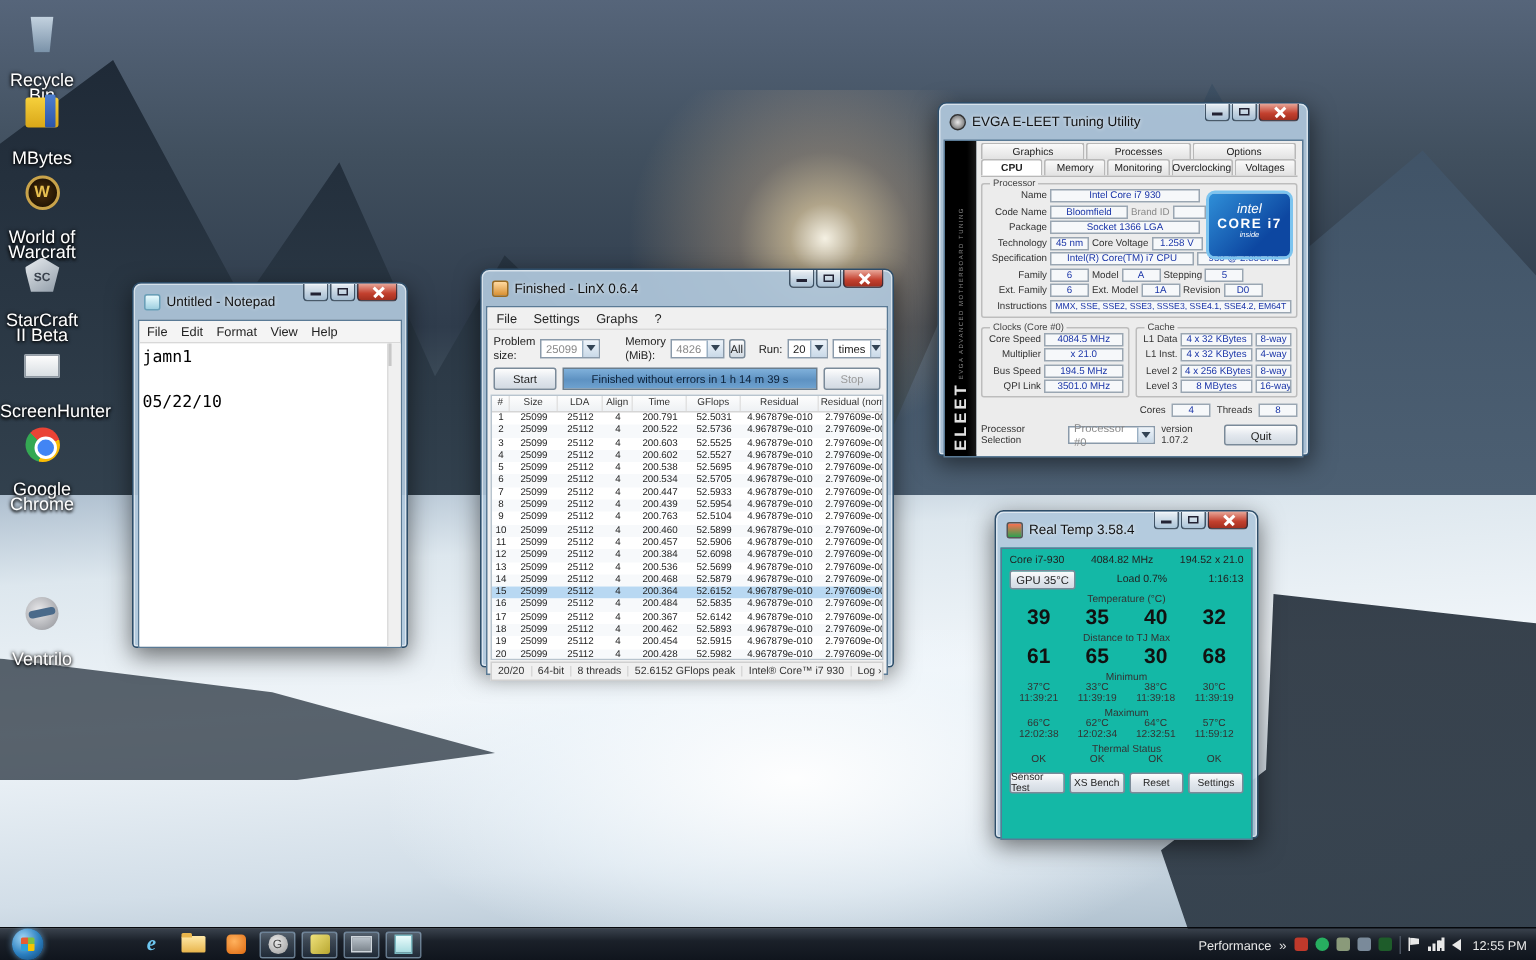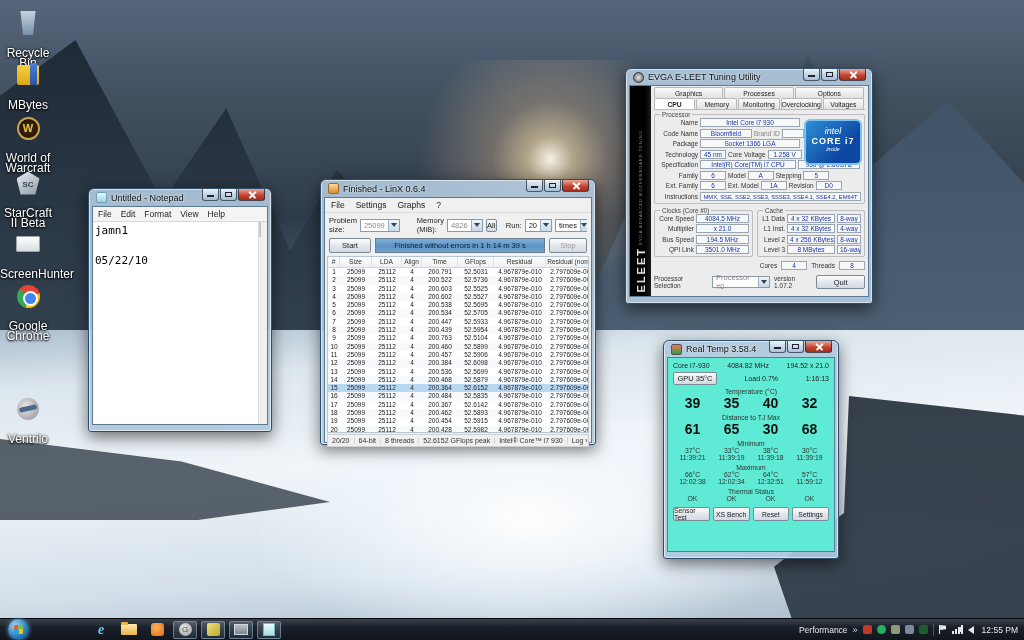--- a/index.html
+++ b/index.html
@@ -35,21 +35,21 @@
   .ic-shot { width:24px; height:16px; background:linear-gradient(#fdfdfd,#d8dee2); border:1px solid #9aa4ad; border-radius:1px; }
   .ic-chrome { width:23px; height:23px; border-radius:50%; background:conic-gradient(from -45deg,#ea4335 0 33%,#fbbc05 0 66%,#34a853 0 100%); position:relative; }
   .ic-chrome::after { content:""; position:absolute; left:6px; top:6px; width:11px; height:11px; border-radius:50%; background:#4285f4; border:2px solid #fff; }
   .ic-vent { width:22px; height:22px; border-radius:50%; background:radial-gradient(circle at 40% 40%,#e8e8ea,#8e9096); position:relative; }
   .ic-vent::after { content:""; position:absolute; left:2px; top:8px; width:18px; height:5px; background:#4a6a8a; border-radius:3px; transform:rotate(-12deg); }
 
   
   .win { position:absolute; z-index:5; border:1px solid #2e4d68; border-radius:6px 6px 3px 3px;
     background:rgba(176,200,220,.92);
     box-shadow:inset 0 0 0 1px rgba(255,255,255,.55), 0 5px 16px rgba(0,0,0,.55); padding:0 3px 3px; }
-  .tbar { height:17px; display:flex; align-items:center; padding:4px 2px; font-size:9px; color:#111; position:relative; }
+  .tbar { height:17px; display:flex; align-items:center; padding:12px 2px; font-size:9px; color:#111; position:relative; }
   .tbar .ticon { width:11px; height:11px; margin:0 4px 0 2px; border-radius:2px; flex:none; }
   .tbar .ttext { white-space:nowrap; text-shadow:0 0 3px rgba(255,255,255,.9); }
   .caps { position:absolute; right:3px; top:0; display:flex; }
   .cap { width:17px; height:12px; border:1px solid rgba(20,40,60,.75); border-top:none; border-radius:0 0 3px 3px;
     background:linear-gradient(rgba(255,255,255,.75), rgba(165,190,212,.5)); margin-left:1px; position:relative; }
   .cap.close { width:27px; background:linear-gradient(#e9a89a,#c3402e 60%,#a32f20); }
   .glyph-min { position:absolute; left:4px; bottom:3px; width:7px; height:2px; background:#223; }
   .glyph-max { position:absolute; left:4px; top:3px; width:7px; height:5px; border:1px solid #223; }
   .glyph-x1,.glyph-x2 { position:absolute; left:9px; top:5px; width:9px; height:1.5px; background:#fff; }
   .glyph-x1 { transform:rotate(45deg);} .glyph-x2 { transform:rotate(-45deg);}
@@ -115,21 +115,21 @@
   .intel-badge .b3 { font-size:5px; font-style:italic; }
   .twocol { display:flex; gap:4px; }
   .twocol .fs { flex:1; margin-top:6px; }
   .corerow { display:flex; justify-content:flex-end; align-items:center; gap:4px; margin-top:4px; font-size:6.5px; }
   .corebox { width:26px; }
   .eleet-bottom { display:flex; align-items:center; gap:4px; margin-top:5px; }
   .eleet-bottom .btn { width:52px; height:14px; }
 
   
   #rtemp { left:663px; top:340px; width:176px; height:219px; }
-  #rtemp .body { border:1px solid #5a7a95; background:#5eead4; height:195px; padding:4px 5px 3px; }
+  #rtemp .body { border:1px solid #5a7a95; background:#14b8a6; height:195px; padding:4px 5px 3px; }
   .rt-grid3 { display:flex; justify-content:space-between; font-size:7px; color:#222; margin-bottom:3px; align-items:center; }
   .rt-sec { text-align:center; font-size:6.8px; color:#333; margin-top:3px; }
   .rt-grid4 { display:flex; }
   .rt-grid4 span { flex:1; text-align:center; }
   .rt-temps span { font-size:14px; font-weight:bold; color:#111; }
   .rt-small span { font-size:6.8px; color:#333; }
   .rt-btns { display:flex; gap:3px; margin-top:5px; }
   .rt-btns .btn { flex:1; height:14px; font-size:6.8px; }
   .rt-gpu { width:44px; height:13px; }
 

